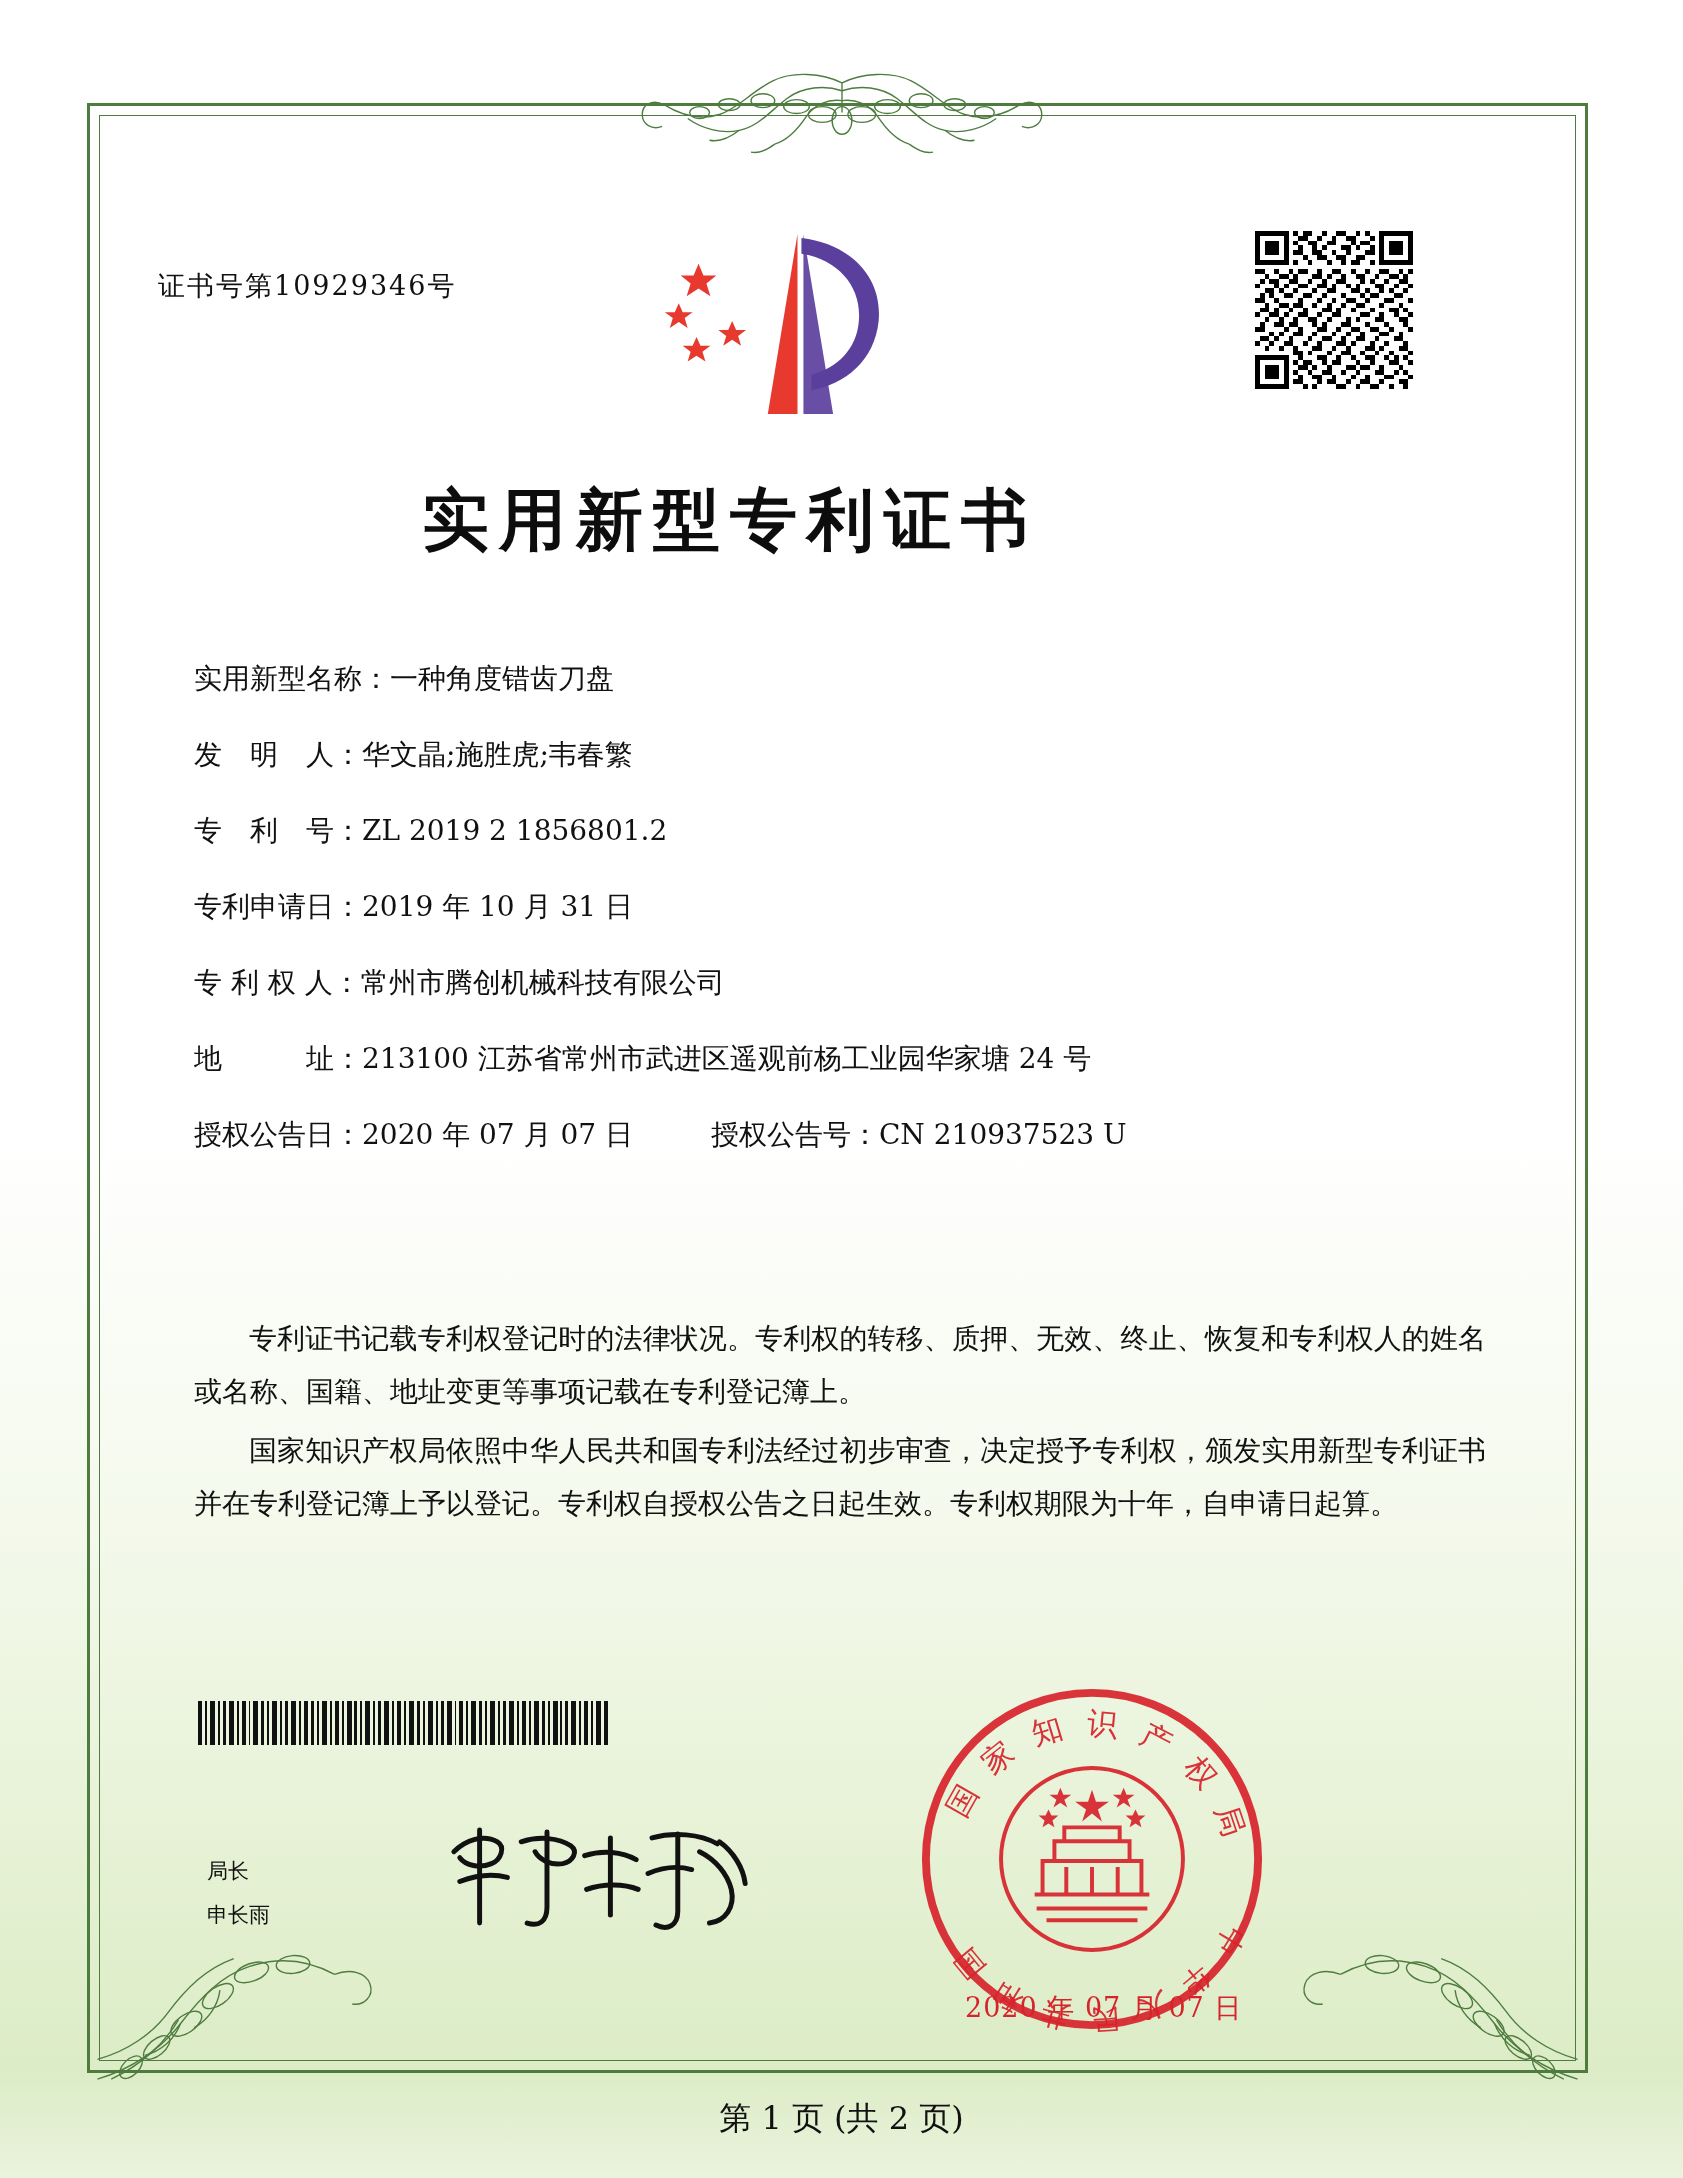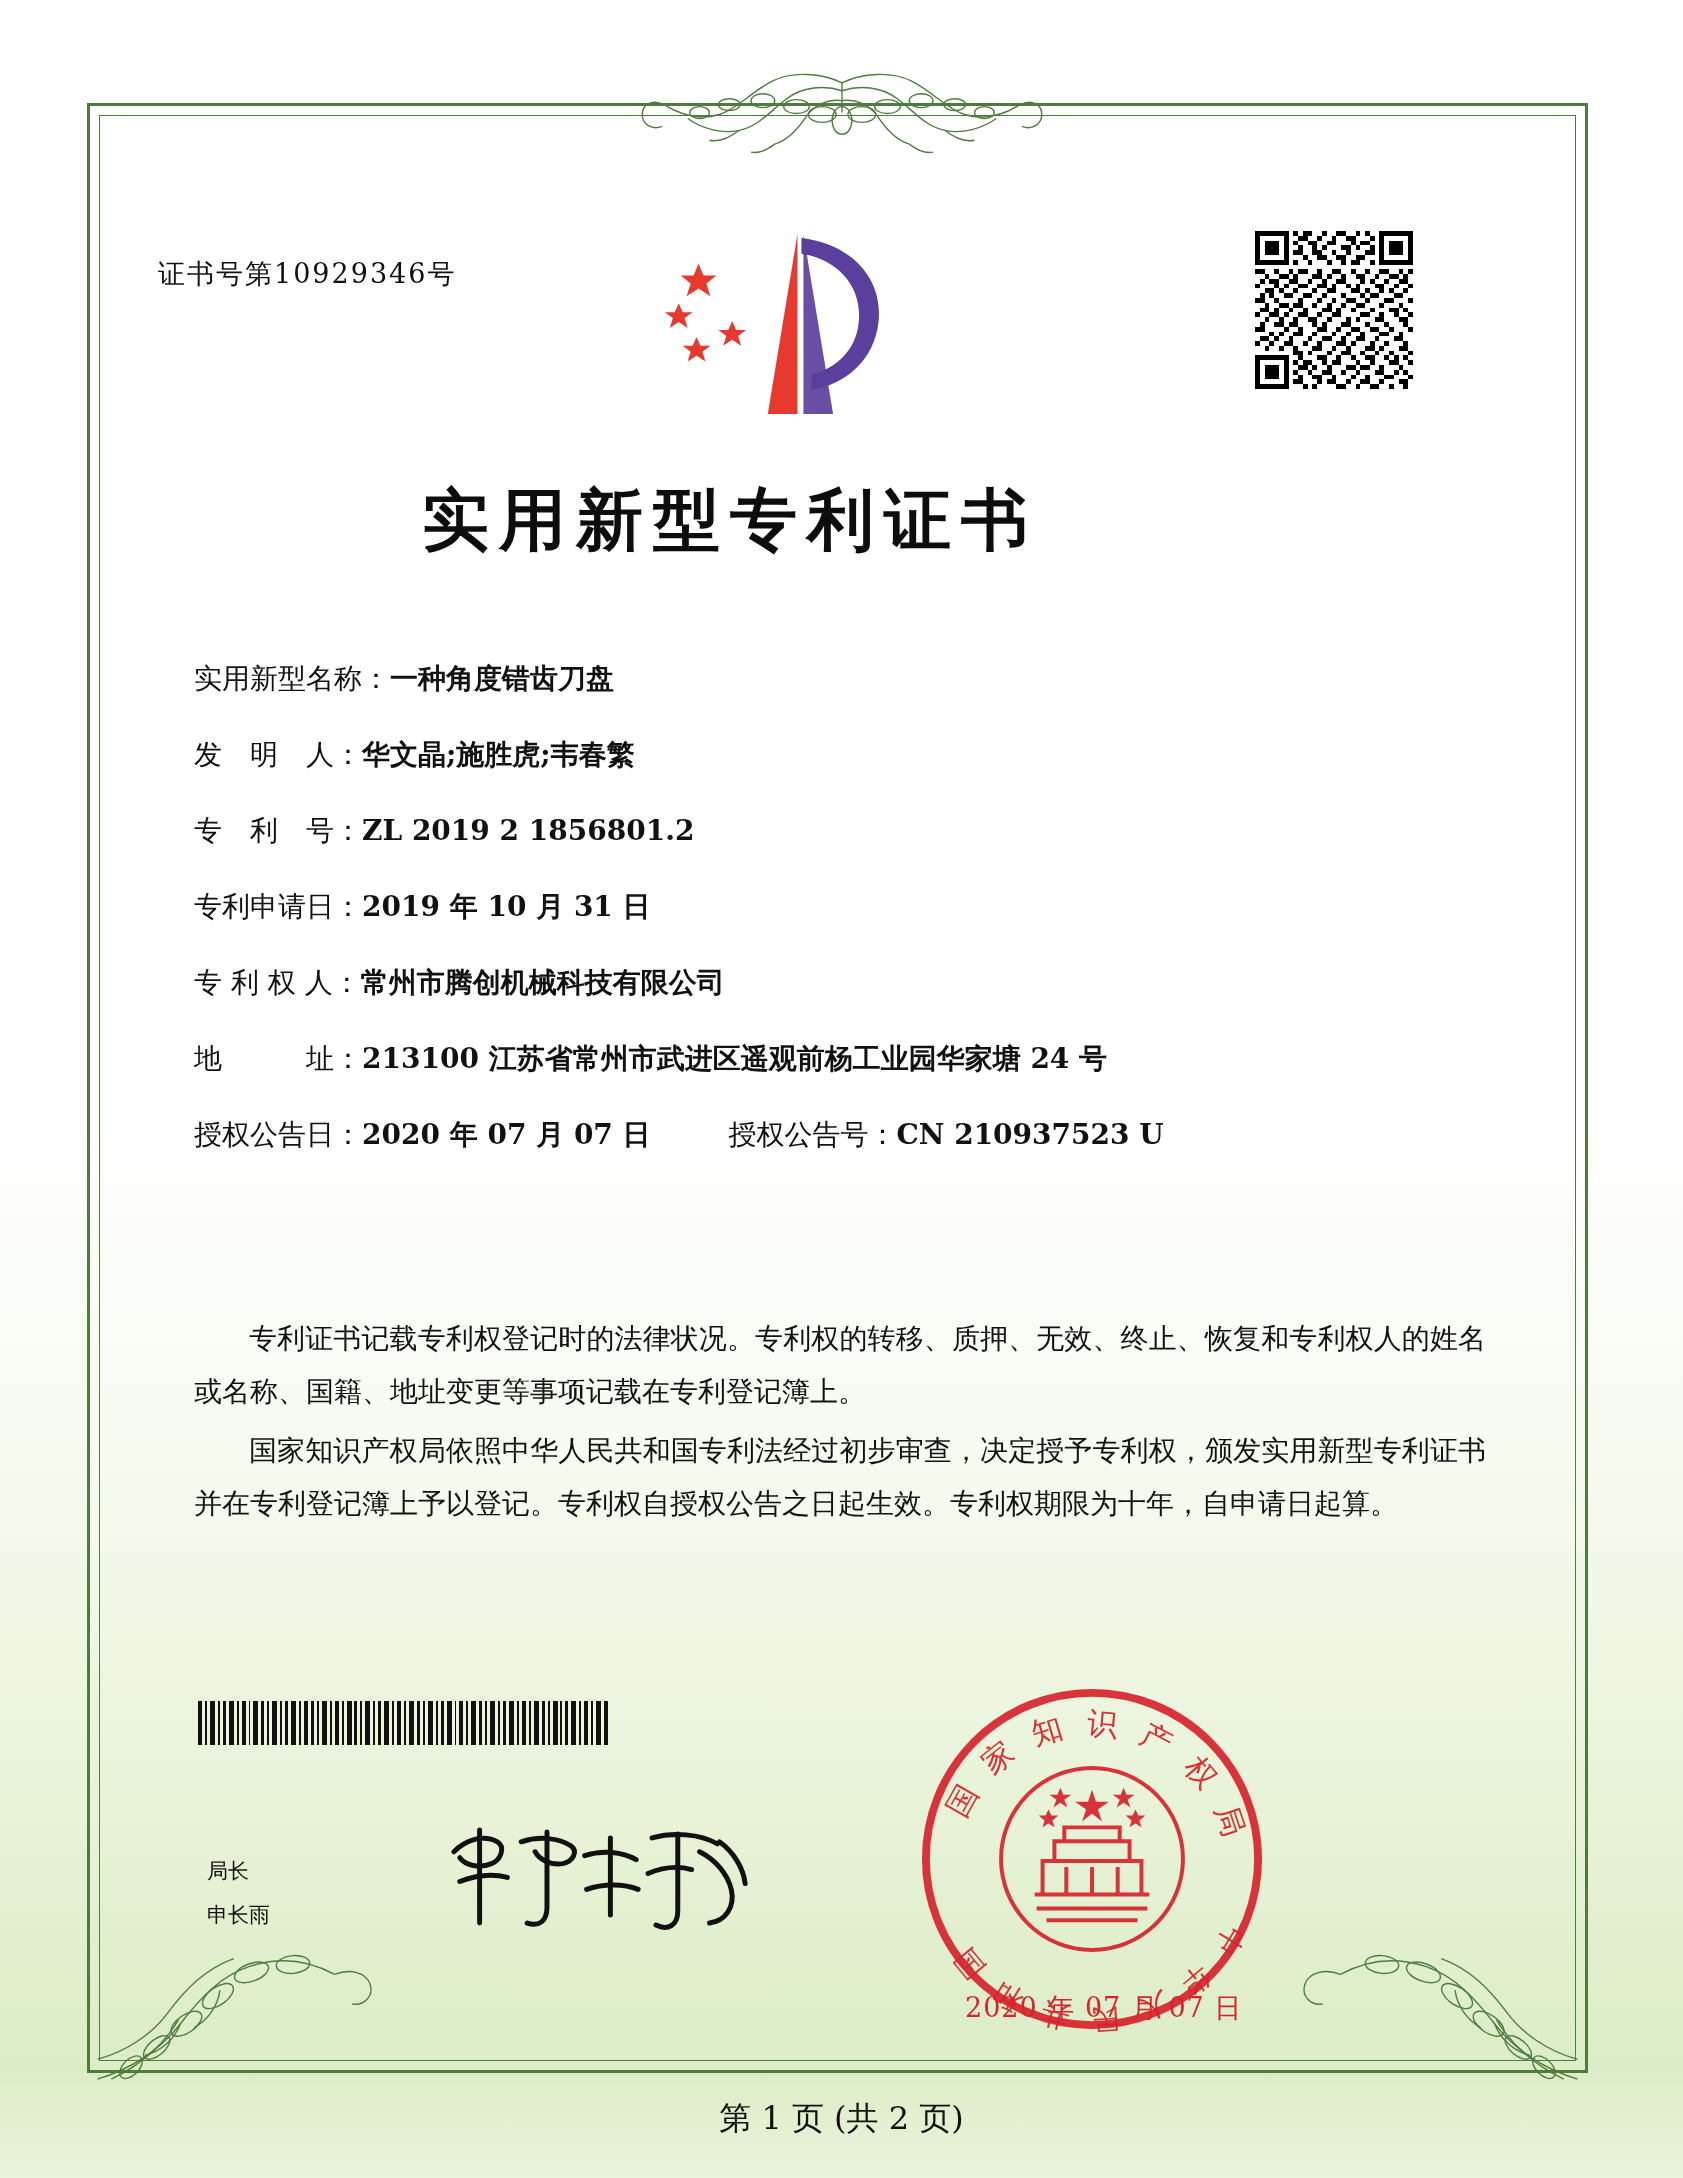--- a/index.html
+++ b/index.html
@@ -44,21 +44,21 @@
     position: absolute;
     pointer-events: none;
   }
   .orn-top { left: 525px; top: 71px; width: 634px; height: 89px; }
   .orn-bl { left: 91px; top: 1921px; width: 327px; height: 163px; }
   .orn-br { left: 1257px; top: 1921px; width: 327px; height: 163px; }
 
   
   .cert-number {
     position: absolute;
-    left: 158px; top: 256px;
+    left: 158px; top: 268px;
     font-size: 27px;
     letter-spacing: 2px;
     color: #111;
     font-family: "DejaVu Serif", serif;
   }
   .emblem {
     position: absolute;
     left: 653px; top: 226px;
     width: 287px; height: 198px;
   }
@@ -94,21 +94,20 @@
     color: #111;
     font-family: "DejaVu Serif", serif;
   }
   .field-label {
     display: inline-block;
     color: #111;
   }
   .field-value {
     display: inline-block;
     color: #111;
-    font-weight: bold;
   }
   .field-row.two-col {
     display: block;
   }
   .col-second {
     display: inline-block;
     margin-left: 69px;
   }
 
   

